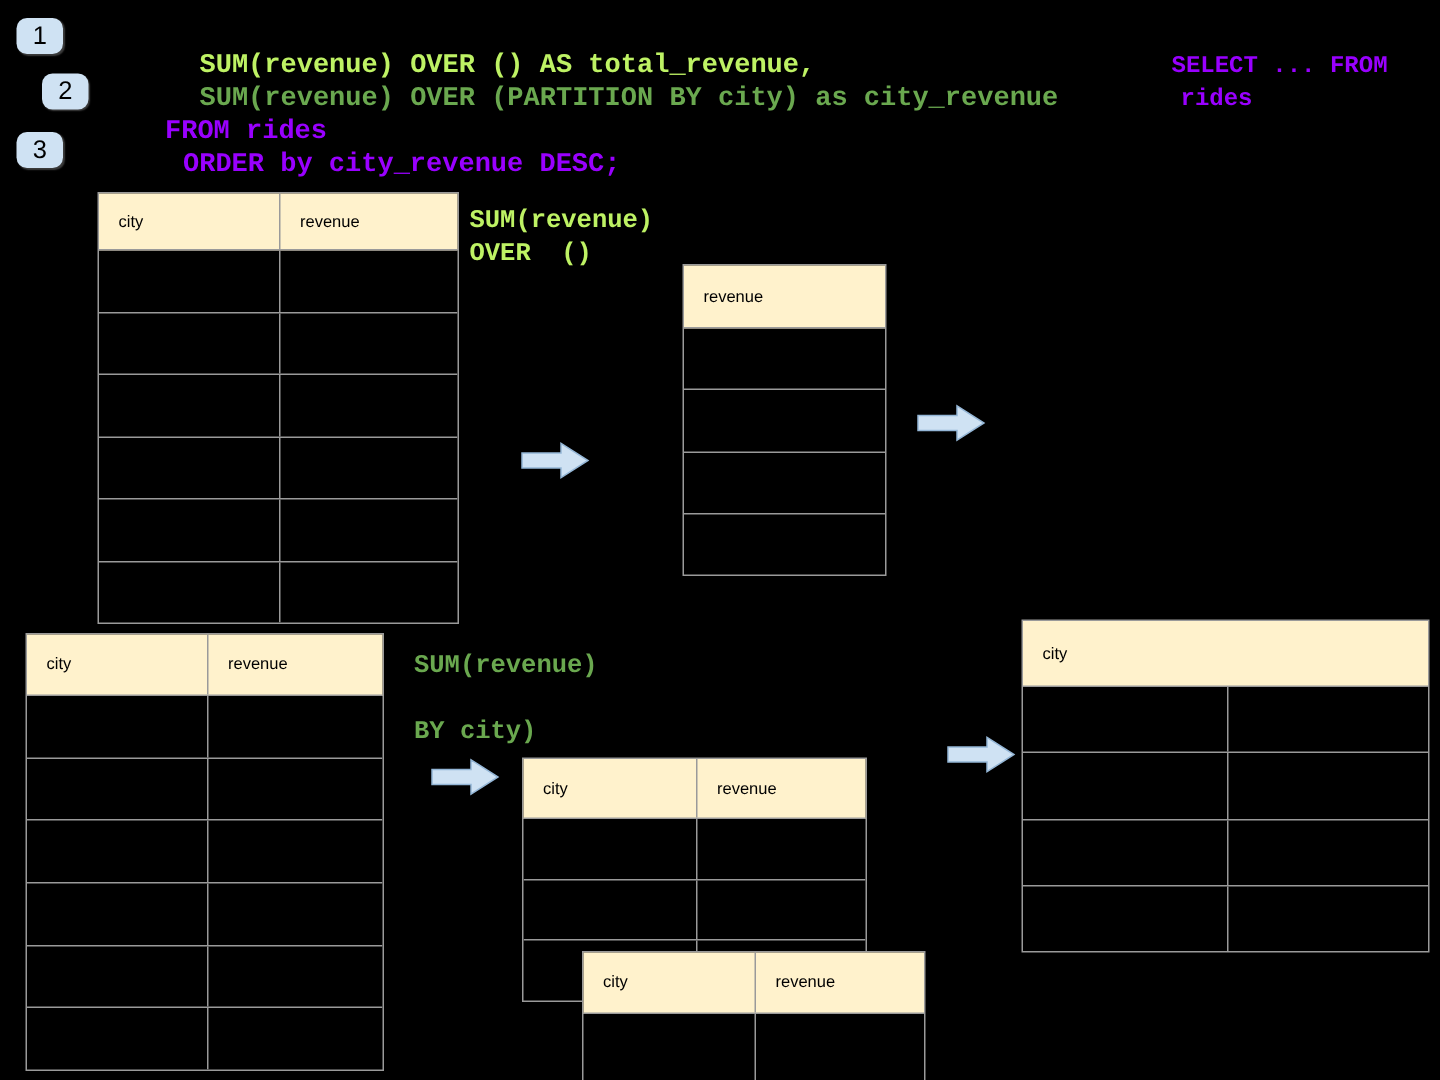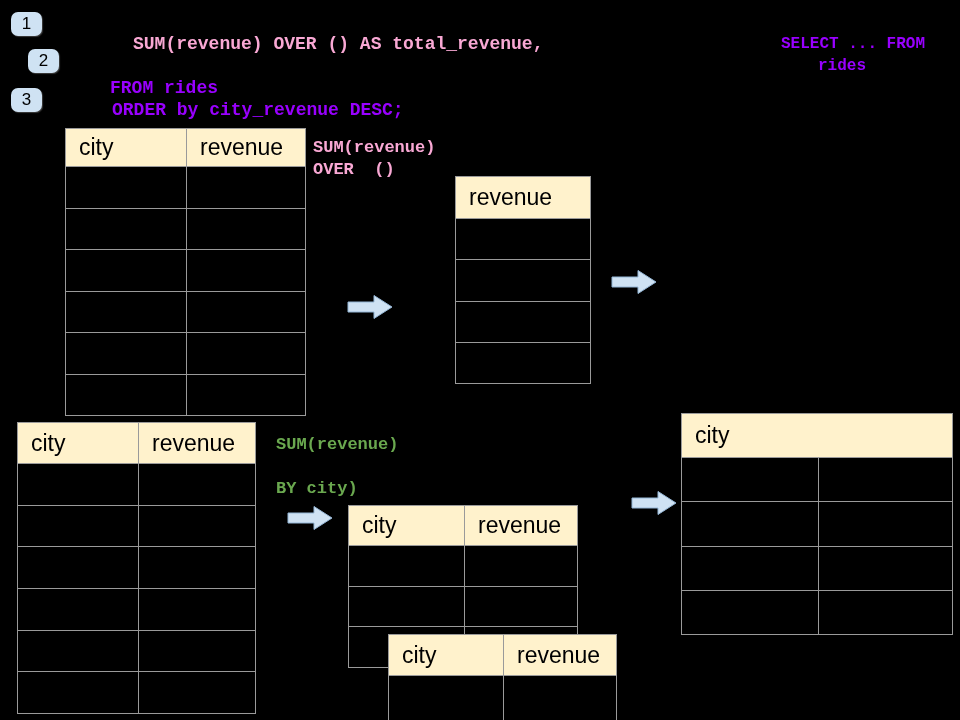--- a/index.html
+++ b/index.html
@@ -10,31 +10,31 @@
   .stage{position:absolute;left:0;top:0;width:960px;height:720px;}
 
   
   .code{
     position:absolute;font-family:"Liberation Mono","DejaVu Sans Mono",monospace;
     font-weight:700;white-space:pre;font-size:18px;line-height:20px;
   }
   .code.annot{font-size:17px;line-height:21px;text-align:center;}
   .code.small{font-size:16px;line-height:22px;margin-left:30px;}
   .purple{color:#9900ff;}
-  .red{color:#f9a8d4;}
+  .red{color:#bef264;}
   .green{color:#6aa84f;}
 
   #sql-l1{left:88px;top:12px;}
   #sql-l2{left:133px;top:34px;}
   #sql-l3{left:133px;top:56px;}
   #sql-l4{left:110px;top:78px;}
-  #sql-l5{left:112px;top:100px;text-align:center;}
+  #sql-l5{left:122px;top:100px;text-align:center;}
 
   #note-l1{left:751px;top:33px;}
-  #note-l2{left:788px;top:55px;}
+  #note-l2{left:757px;top:55px;}
 
   #annot-total-l1{left:313px;top:137px;}
   #annot-total-l2{left:313px;top:159px;}
 
   #annot-part-l1{left:276px;top:434px;}
   #annot-part-l2{left:276px;top:456px;}
   #annot-part-l3{left:276px;top:478px;}
 
   
   .badge{
@@ -49,21 +49,21 @@
   
   .tbl{
     position:absolute;background:#000;border:1px solid #9a9a9a;
     box-sizing:border-box;display:flex;flex-direction:column;
   }
   .tbl .hdr{
     display:flex;background:#fff2cc;border-bottom:1px solid #9a9a9a;
     flex-shrink:0;box-sizing:border-box;
   }
   .tbl .hcell{
-    display:flex;align-items:center;padding-left:13px;font-size:23px;color:#000;
+    display:flex;align-items:center;padding-left:13px;font-size:11px;color:#000;
     box-sizing:border-box;overflow:hidden;
   }
   .tbl .rows{flex:1;display:flex;flex-direction:column;overflow:hidden;}
   .tbl .row{flex:1;display:flex;border-bottom:1px solid #9a9a9a;box-sizing:border-box;}
   .tbl .row:last-child{border-bottom:none;}
   .tbl .cell{box-sizing:border-box;}
   .tbl .c2{flex:1;border-left:1px solid #9a9a9a;}
 
   #tbl-source-top{left:65px;top:128px;width:241px;height:288px;}
   #tbl-source-top .hdr{height:38px;}
@@ -99,20 +99,21 @@
 </head>
 <body>
 
 <div class="stage">
 
   <div class="badge" id="badge-1">1</div>
   <div class="badge" id="badge-2">2</div>
   <div class="badge" id="badge-3">3</div>
 
   <div class="code red" id="sql-l2">SUM(revenue) OVER () AS total_revenue,</div>
+  <div class="code green" id="sql-l3">SUM(revenue) OVER (PARTITION BY city) as city_revenue</div>
   <div class="code purple" id="sql-l4">FROM rides</div>
   <div class="code purple" id="sql-l5">ORDER by city_revenue DESC;</div>
 
   <div class="code small purple" id="note-l1">SELECT ... FROM</div>
   <div class="code small purple" id="note-l2">rides</div>
 
   <div class="code annot red" id="annot-total-l1">SUM(revenue)</div>
   <div class="code annot red" id="annot-total-l2">OVER  ()</div>
 
   <div class="code annot green" id="annot-part-l1">SUM(revenue)</div>

